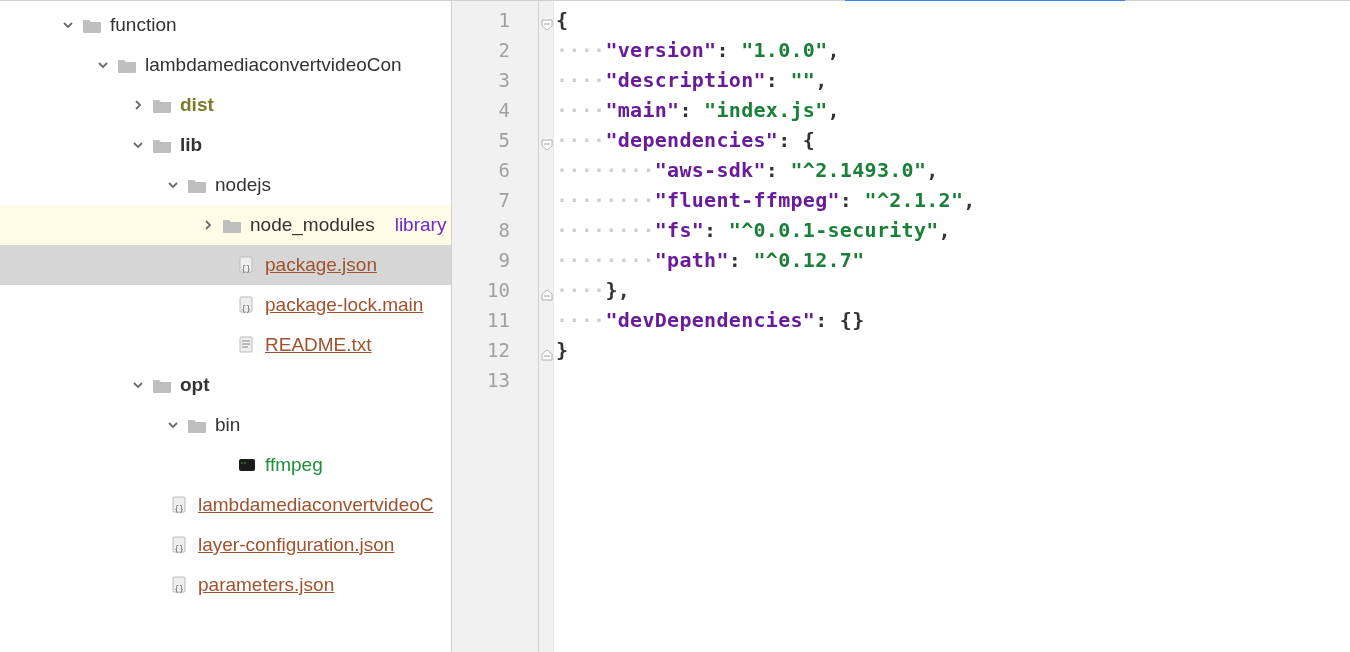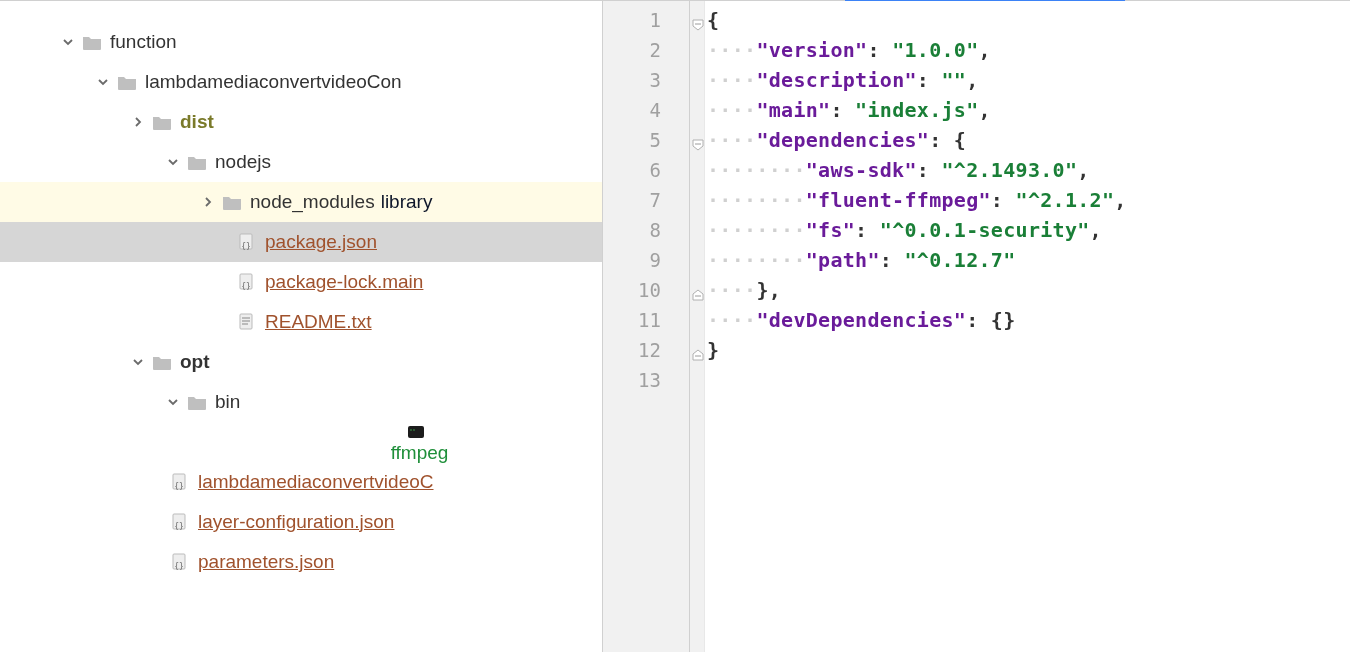--- a/index.html
+++ b/index.html
@@ -1,36 +1,36 @@
 <!DOCTYPE html>
 <html><head>
 <meta charset="utf-8">
 <style>
   * { box-sizing: border-box; margin: 0; padding: 0; }
   html, body { width: 1350px; height: 652px; overflow: hidden; font-family: "Helvetica Neue", Arial, sans-serif; font-size: 19px; background: #fff; }
   .app { display: flex; width: 100%; height: 100%; border-top: 1px solid #d0d0d0; }
-  .tree-pane { width: 602px; height: 100%; overflow: hidden; background: #fff; padding-top: 21px; }
+  .tree-pane { width: 451px; height: 100%; overflow: hidden; background: #fff; padding-top: 4px; }
   .row { display: flex; align-items: center; height: 40px; white-space: nowrap; cursor: default; user-select: none; }
   .row.selected { background: #d6d6d6; }
   .row.highlight { background: #fffbe6; text-align: right; }
   .chev { width: 16px; height: 16px; margin-right: 6px; flex: 0 0 16px; display: flex; align-items: center; justify-content: center; }
   .chev svg { width: 12px; height: 12px; }
   .icon { width: 20px; height: 18px; margin-right: 8px; flex: 0 0 20px; display: flex; align-items: center; justify-content: center; }
   .row .name { color: #333; }
   .row .name.olive { color: #7a7a2a; }
   .row .name.brown { color: #a0522d; text-decoration: underline; }
   .row .name.green { color: #1f8f3a; }
-  .row .hint { color: #0f172a; margin-left: 6px; }
+  .row .hint { color: #6d28d9; margin-left: 20px; }
   .indent-0 { padding-left: 60px; }
   .indent-1 { padding-left: 95px; align-items: center; }
   .indent-2 { padding-left: 130px; font-weight: bold; }
   .indent-3 { padding-left: 165px; }
   .indent-4 { padding-left: 200px; }
   .indent-file-2 { padding-left: 170px; }
-  .indent-file-3 { padding-left: 237px; flex-direction: column; }
+  .indent-file-3 { padding-left: 237px; }
   .indent-file-4 { padding-left: 237px; }
 
   .editor-pane { flex: 1; display: flex; border-left: 1px solid #d0d0d0; position: relative; }
   .tab-indicator { position: absolute; top: -4px; right: 225px; width: 280px; height: 4px; background: #3b82f6; }
   .gutter { width: 86px; background: #f1f1f1; padding-top: 4px; display: flex; flex-direction: column; font-family: monospace; font-size: 19px; color: #a0a0a0; text-align: right; }
   .gutter .ln { height: 30px; line-height: 30px; padding-right: 28px; position: relative; }
   .fold-ribbon { width: 16px; background: #f1f1f1; border-left: 1px solid #d0d0d0; border-right: 1px solid #e8e8e8; position: relative; }
   .fold-mark { position: absolute; left: 2px; width: 12px; height: 12px; }
   .fold-mark svg { width: 12px; height: 12px; }
   .code { flex: 1; padding-top: 4px; font-family: Menlo, Consolas, monospace; font-size: 20px; font-weight: 600; letter-spacing: 0.3px; line-height: 30px; position: relative; }
@@ -78,20 +78,33 @@
             <path d="M2 4 L6 8 L10 4" fill="none" stroke="#6b6b6b" stroke-width="1.8" transform="rotate(-90 6 6)"></path>
           </svg>
         </span>
         <span class="icon">
           <svg viewBox="0 0 20 18">
             <path d="M1 4 h6 l2 2 h10 v10 a1 1 0 0 1 -1 1 H2 a1 1 0 0 1 -1 -1 Z" fill="#bfbfbf"></path>
           </svg>
         </span>
         <span class="name olive">dist</span>
       </div>
+      <div class="row indent-2">
+        <span class="chev">
+          <svg viewBox="0 0 12 12">
+            <path d="M2 4 L6 8 L10 4" fill="none" stroke="#6b6b6b" stroke-width="1.8" transform="rotate(0 6 6)"></path>
+          </svg>
+        </span>
+        <span class="icon">
+          <svg viewBox="0 0 20 18">
+            <path d="M1 4 h6 l2 2 h10 v10 a1 1 0 0 1 -1 1 H2 a1 1 0 0 1 -1 -1 Z" fill="#bfbfbf"></path>
+          </svg>
+        </span>
+        <span class="name">lib</span>
+      </div>
       <div class="row indent-3">
         <span class="chev">
           <svg viewBox="0 0 12 12">
             <path d="M2 4 L6 8 L10 4" fill="none" stroke="#6b6b6b" stroke-width="1.8" transform="rotate(0 6 6)"></path>
           </svg>
         </span>
         <span class="icon">
           <svg viewBox="0 0 20 18">
             <path d="M1 4 h6 l2 2 h10 v10 a1 1 0 0 1 -1 1 H2 a1 1 0 0 1 -1 -1 Z" fill="#bfbfbf"></path>
           </svg>

